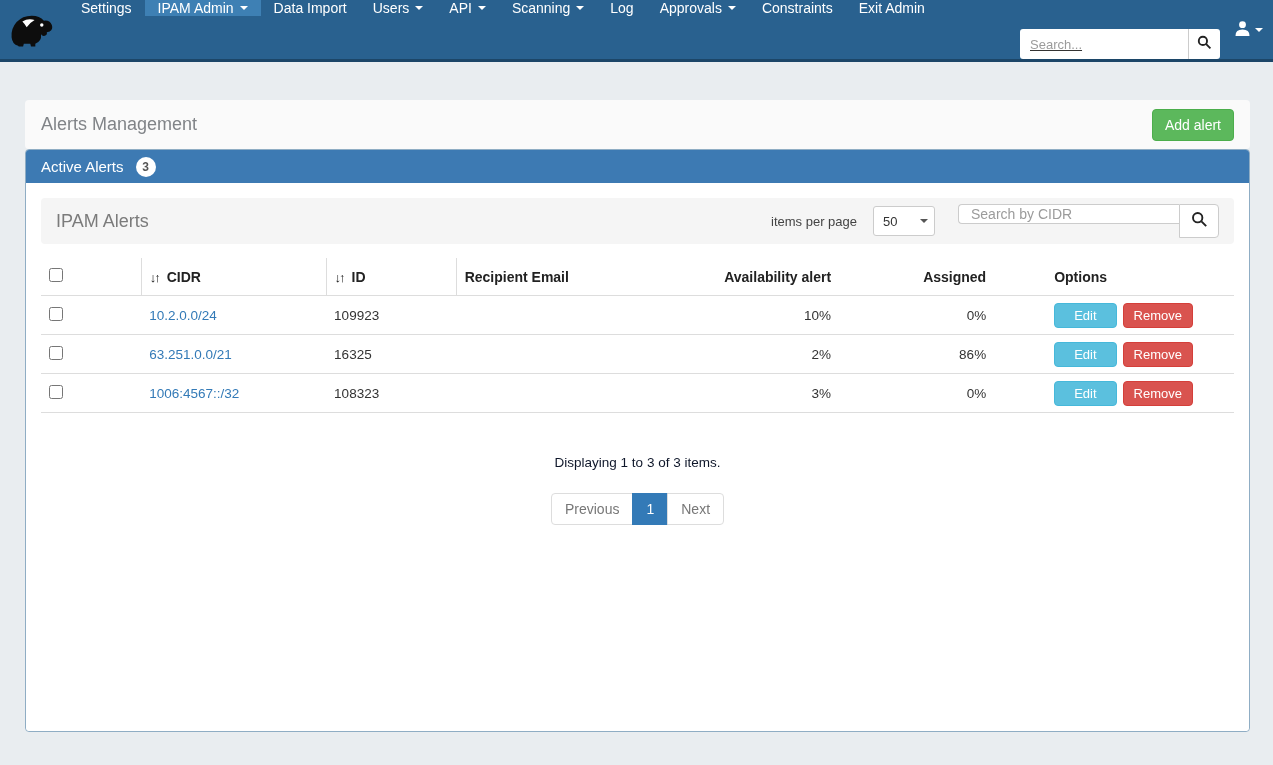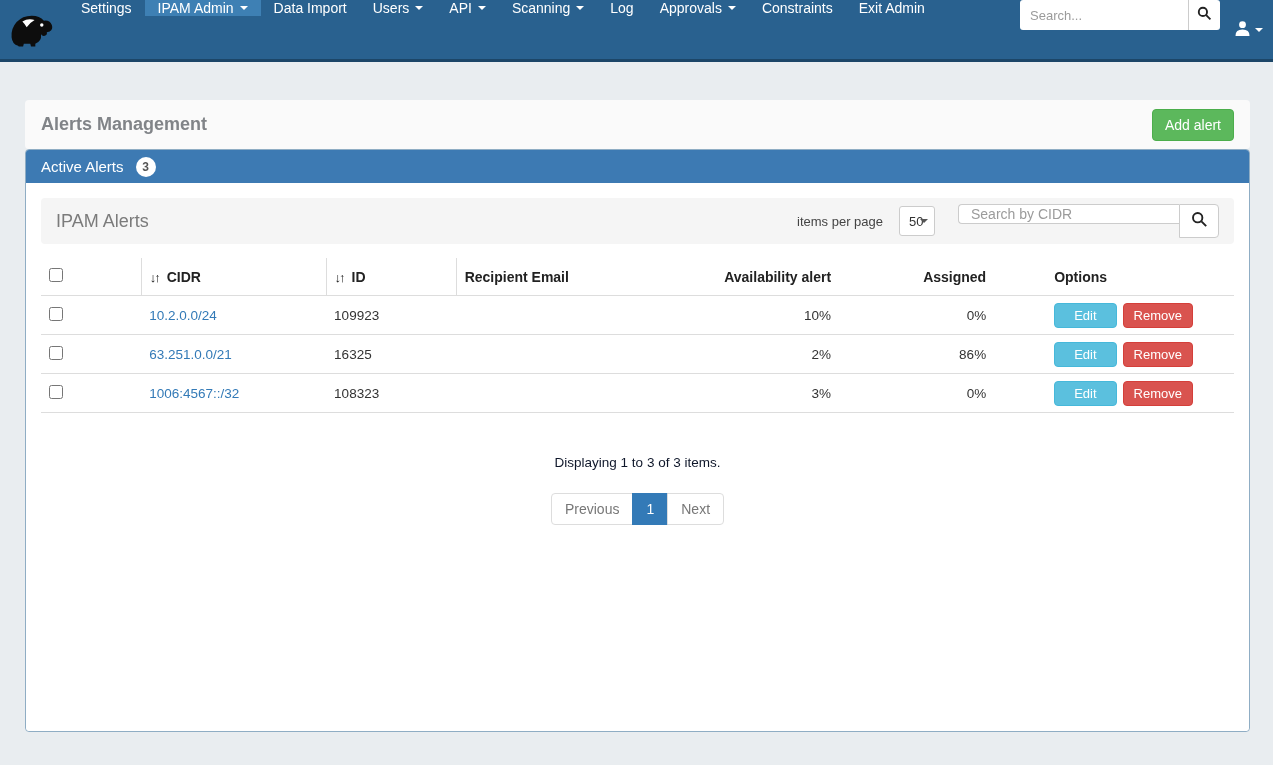--- a/index.html
+++ b/index.html
@@ -29,21 +29,21 @@
     cursor: pointer; white-space: nowrap;
     text-decoration: none;
   }
   .nav-item.active { background: #3e80b4; }
   .caret {
     display: inline-block; width: 0; height: 0;
     border: 4px solid transparent; border-top-color: #fff;
     margin-left: 6px; position: relative; top: 2px;
   }
   .nav-spacer { flex: 1; }
-  .nav-search { display: flex; align-items: flex-start; }
+  .nav-search { display: flex; align-items: flex-end; text-decoration: underline; }
   .nav-search input {
     width: 168px; height: 30px;
     border: none; border-radius: 3px 0 0 3px;
     padding: 0 10px; font-size: 13px; color: #333;
     outline: none; background: #fff;
   }
   .nav-search input::placeholder { color: #9b9b9b; }
   .nav-search button {
     width: 32px; height: 30px;
     background: #fff; border: none; border-left: 1px solid #ccc;
@@ -52,21 +52,21 @@
   }
   .nav-user { display: flex; align-items: center; margin-left: 14px; cursor: pointer; }
   .nav-user .caret { margin-left: 4px; }
   
   .container { margin: 38px 23px 0 25px; }
   .page-header {
     background: #fafafa; border-radius: 4px;
     height: 49px; padding: 0 16px;
     display: flex; align-items: center; justify-content: space-between;
   }
-  .page-header h1 { font-size: 18px; font-weight: bold; color: #818488; text-align: center; }
+  .page-header h1 { font-size: 18px; font-weight: normal; color: #818488; text-align: center; }
   .btn { border-radius: 4px; cursor: pointer; font-family: Liberation Sans, sans-serif; }
   .btn-success {
     background: #5cb85c; border: 1px solid #4cae4c; color: #fff;
     font-size: 14px; padding: 7px 12px;
   }
   
   .panel { border: 1px solid #8fadc4; border-radius: 4px; background: #fff; }
   .panel-heading {
     background: #3d7ab3; color: #fff;
     border-radius: 3px 3px 0 0;
@@ -86,21 +86,21 @@
   .well {
     background: #f5f5f5; border-radius: 4px;
     padding: 6px 15px; height: 46px;
     display: flex; align-items: center; gap: 7px;
   }
   .well-title { font-size: 18px; color: #7b7b7b; flex: 1; }
   .ipp-label { font-size: 13px; color: #444; margin-right: 9px; white-space: nowrap; }
   .select-wrap { position: relative; margin-right: 16px; }
   .select-wrap select {
     -webkit-appearance: none; appearance: none;
-    width: 36px; height: 30px;
+    width: 62px; height: 30px;
     border: 1px solid #ccc; border-radius: 3px;
     background: #fff; font-size: 13px; color: #333;
     padding: 0 0 0 9px; outline: none; cursor: pointer;
     font-family: inherit;
   }
   .select-wrap .sel-caret {
     position: absolute; right: 7px; top: 13px;
     width: 0; height: 0; border: 4px solid transparent; border-top-color: #555;
     pointer-events: none;
   }

